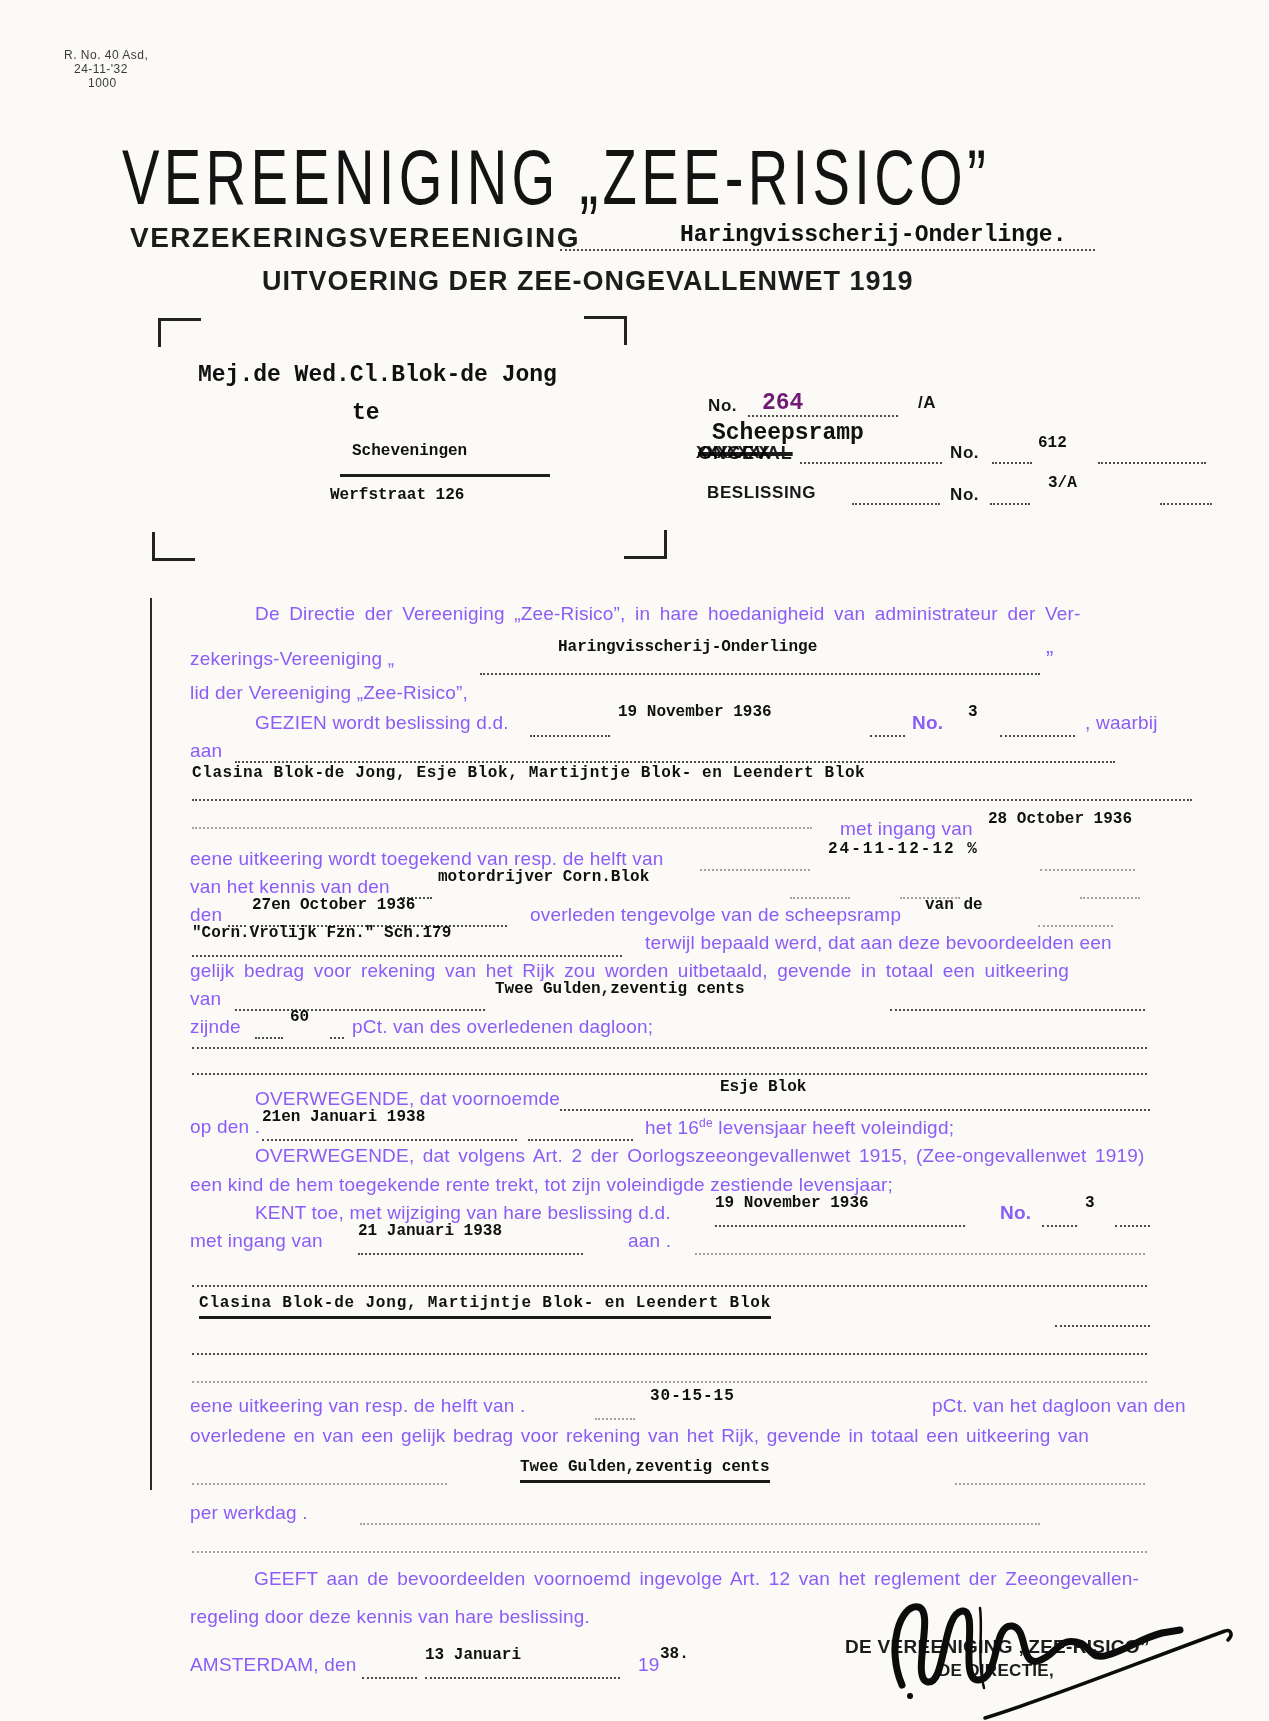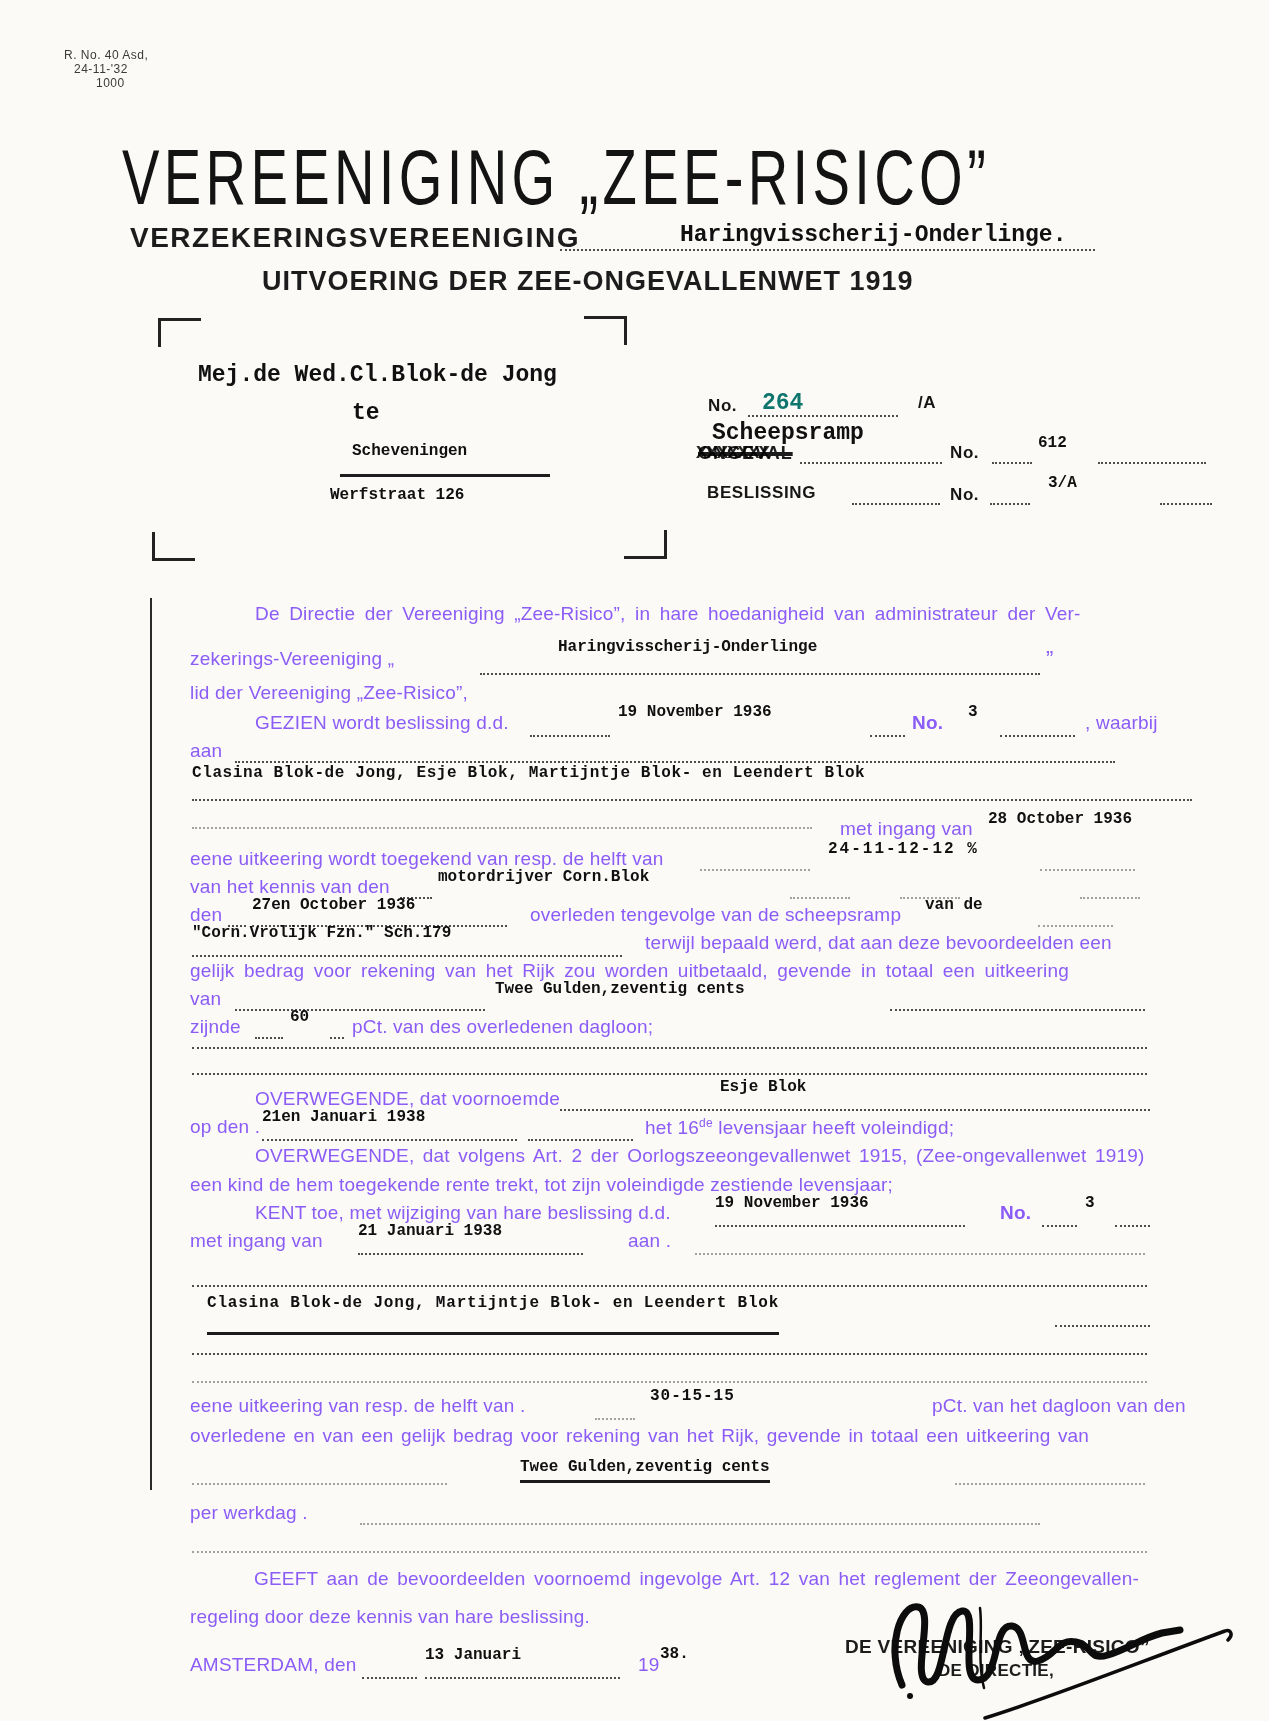--- a/index.html
+++ b/index.html
@@ -6,21 +6,21 @@
   body{
     width:1269px;height:1721px;position:relative;
     background:#fbfaf7;color:#1c1c1c;
     font-family:"Liberation Sans",sans-serif;overflow:hidden;
   }
   .abs{position:absolute;white-space:nowrap}
   .printed{font-family:"Liberation Sans",sans-serif;font-weight:500;font-size:19px;color:#8b5cf6;letter-spacing:.2px}
   .ws2{word-spacing:2px}.ws3{word-spacing:3px}.ws4{word-spacing:4px}
   .typed{font-family:"Liberation Mono","DejaVu Sans Mono",monospace;font-weight:700;font-size:23px;color:#101010}
   .typed.big{font-size:16px}
-  .typed.faint{color:#0f766e}
+  .typed.faint{color:#701a75}
   .blabel{font-family:"Liberation Sans",sans-serif;font-weight:700;font-size:17px;letter-spacing:.6px;color:#161616}
   .dots{position:absolute;height:3px;border-bottom:2px dotted #4d4d4d}
   .dots.light{opacity:.5}
   .uline{border-bottom:3px solid #1a1a1a}
   .title{font-size:78px;font-weight:500;letter-spacing:6px;color:#131313;
          transform:scaleX(.72);transform-origin:left top}
   .h2p{font-size:28px;font-weight:600;letter-spacing:1.5px}
   .h3p{font-size:27px;font-weight:600;letter-spacing:1px}
   .tiny{font-size:12px;line-height:14px;color:#3a3a3a;letter-spacing:.5px}
   .bk{position:absolute;width:40px;height:26px}
@@ -32,21 +32,21 @@
   .overx{font-family:"Liberation Mono","DejaVu Sans Mono",monospace;font-weight:700;font-size:19px;color:#000;opacity:.85;letter-spacing:-1px}
   .sup{font-size:12px;vertical-align:super}
   .vline{position:absolute;width:2px;background:#2a2a2a}
   .solidline{position:absolute;height:0;border-bottom:3px solid #1d1d1d}
 </style>
 </head>
 <body>
 
 <div class="abs tiny" style="left:64px;top:48px">R. No. 40 Asd,</div>
 <div class="abs tiny" style="left:74px;top:62px">24-11-'32</div>
-<div class="abs tiny" style="left:96px;top:76px">1000</div>
+<div class="abs tiny" style="left:88px;top:76px">1000</div>
 
 <div class="abs title" style="left:122px;top:132px">VEREENIGING „ZEE-RISICO”</div>
 <div class="abs h2p" style="left:130px;top:222px">VERZEKERINGSVEREENIGING</div>
 <div class="dots" style="left:560px;top:246px;width:535px"></div>
 <div class="abs typed" style="left:680px;top:222px">Haringvisscherij-Onderlinge.</div>
 <div class="abs h3p" style="left:262px;top:266px">UITVOERING DER ZEE-ONGEVALLENWET 1919</div>
 
 <div class="bk tl" style="left:158px;top:318px"></div>
 <div class="bk tr" style="left:584px;top:316px"></div>
 <div class="bk bl" style="left:152px;top:532px"></div>
@@ -151,21 +151,21 @@
 <div class="abs printed" style="left:1000px;top:1202px;font-weight:600">No.</div>
 <div class="dots" style="left:1042px;top:1222px;width:35px"></div>
 <div class="abs typed big" style="left:1085px;top:1194px">3</div>
 <div class="dots" style="left:1115px;top:1222px;width:35px"></div>
 <div class="abs printed" style="left:190px;top:1230px">met ingang van</div>
 <div class="abs typed big" style="left:358px;top:1222px">21 Januari 1938</div>
 <div class="dots" style="left:358px;top:1250px;width:225px"></div>
 <div class="abs printed" style="left:628px;top:1230px">aan .</div>
 <div class="dots light" style="left:695px;top:1250px;width:450px"></div>
 <div class="dots" style="left:192px;top:1282px;width:955px"></div>
-<div class="abs typed big uline" style="left:207px;top:1294px;letter-spacing:.8px;padding-bottom:20px">Clasina Blok-de Jong, Martijntje Blok- en Leendert Blok</div>
+<div class="abs typed big uline" style="left:199px;top:1294px;letter-spacing:.8px;padding-bottom:4px">Clasina Blok-de Jong, Martijntje Blok- en Leendert Blok</div>
 <div class="dots" style="left:1055px;top:1322px;width:95px"></div>
 <div class="dots" style="left:192px;top:1350px;width:955px"></div>
 <div class="dots light" style="left:192px;top:1378px;width:955px"></div>
 <div class="abs printed" style="left:190px;top:1395px">eene uitkeering van resp. de helft van .</div>
 <div class="abs typed big" style="left:650px;top:1387px;letter-spacing:1px">30-15-15</div>
 <div class="dots light" style="left:595px;top:1415px;width:40px"></div>
 <div class="abs printed" style="left:932px;top:1395px">pCt. van het dagloon van den</div>
 <div class="abs printed ws2" style="left:190px;top:1425px">overledene en van een gelijk bedrag voor rekening van het Rijk, gevende in totaal een uitkeering van</div>
 <div class="dots light" style="left:192px;top:1480px;width:255px"></div>
 <div class="abs typed big uline" style="left:520px;top:1458px;padding-bottom:4px">Twee Gulden,zeventig cents</div>

